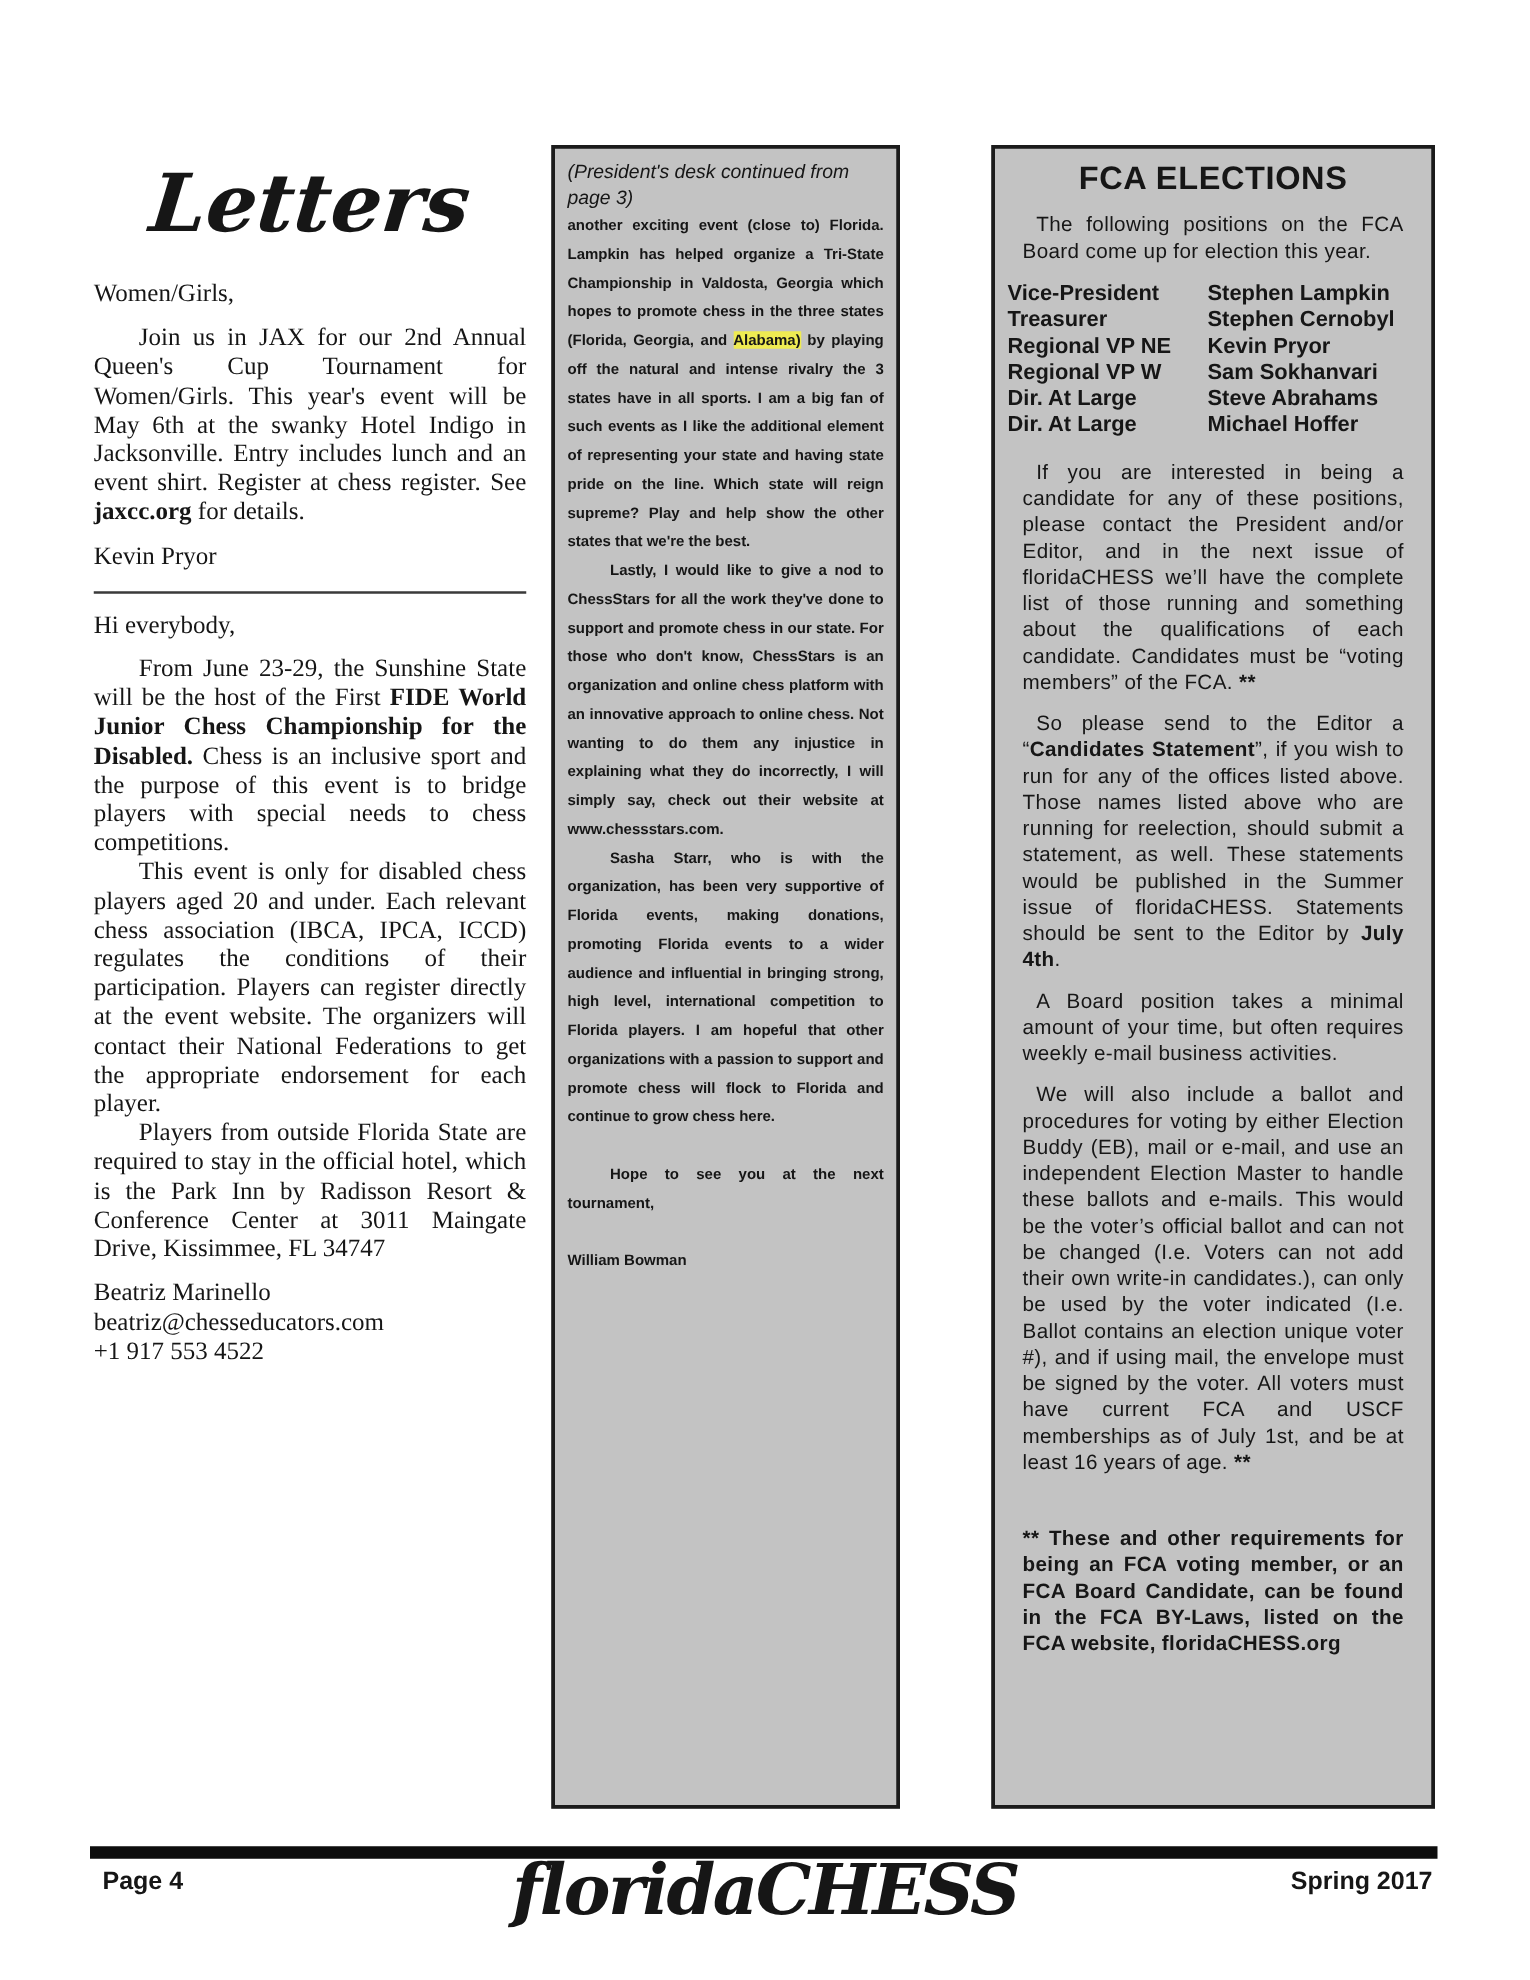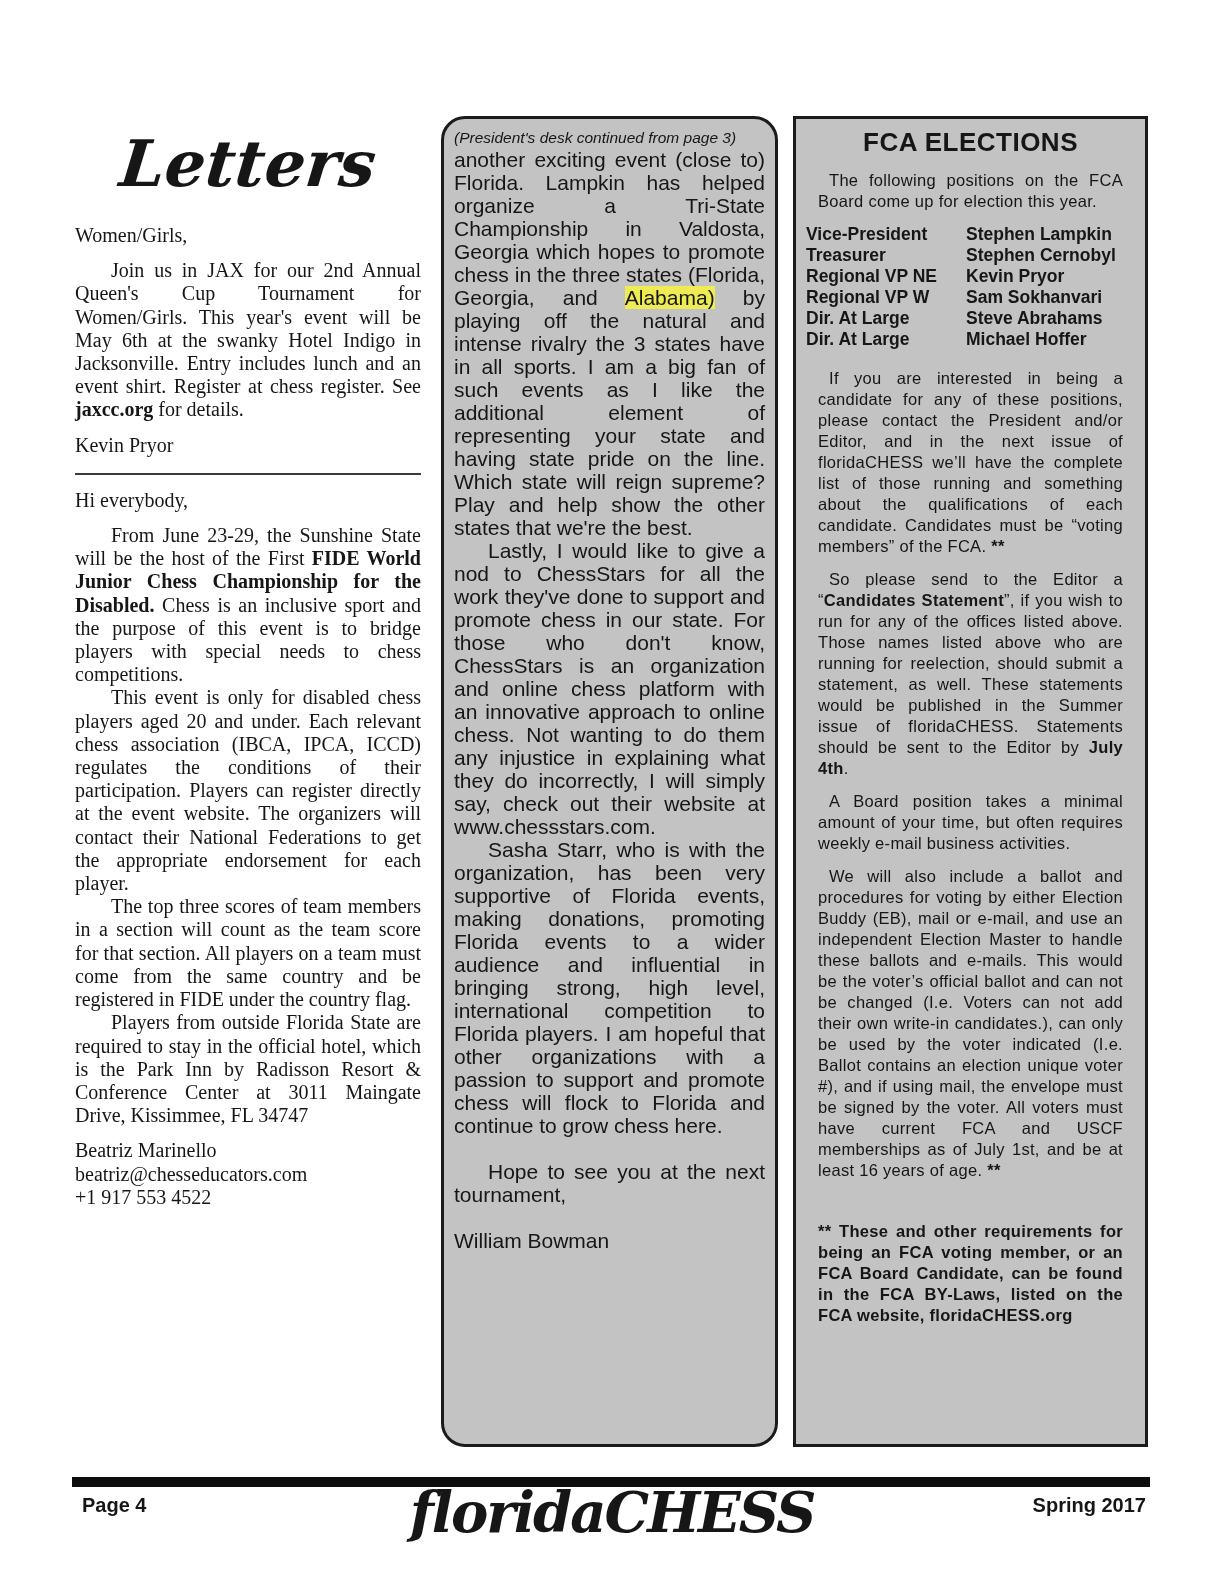--- a/index.html
+++ b/index.html
@@ -14,27 +14,27 @@
   .lplain{font-size:20px;line-height:23.2px;margin:0;}
   .ind{text-indent:36px;}
   .mt12{margin-top:12px;}
   .mt14{margin-top:14px;}
   .mt20{margin-top:20px;}
   .rule{border:0;border-top:2px solid #3a3a3a;margin:16px 0 0 0;width:100%;height:0;}
 
   
   .gray-panel{position:absolute;background:#c3c3c3;border:3px solid #1b1b1b;
         box-sizing:border-box;padding:6px 10px;overflow:hidden;}
-  .mid-panel{left:441px;top:116px;width:337px;height:1331px;border-radius:24px;}
+  .mid-panel{left:441px;top:116px;width:279px;height:1331px;}
   .right-panel{left:793px;top:116px;width:355px;height:1331px;}
 
   
   .cont-note{font-family:"Liberation Sans",sans-serif;font-style:italic;font-size:15.5px;
         line-height:21px;margin:2px 0 0 0;}
-  .mbody{font-family:"Liberation Sans",sans-serif;font-weight:normal;font-size:21px;
+  .mbody{font-family:"Liberation Sans",sans-serif;font-weight:bold;font-size:12px;
         line-height:23px;text-align:justify;margin:0;}
   .mind{text-indent:34px;}
   .mt23{margin-top:23px;}
   .hl{background:#efeb52;}
 
   
   .fca-title{font-family:"Liberation Sans",sans-serif;font-weight:bold;font-size:26px;
         text-align:center;letter-spacing:.5px;margin:2px 0 0 0;}
   .rbody{font-family:"Liberation Sans",sans-serif;font-size:16.5px;line-height:21px;
         letter-spacing:.3px;text-align:justify;margin:12px;}
@@ -73,21 +73,20 @@
 
     <p class="lplain mt12">Kevin Pryor</p>
 
     <div class="rule"></div>
 
     <p class="lplain mt14">Hi everybody,</p>
 
     <p class="lbody ind mt12"><span>From June 23-29, the Sunshine State will be the host of the First </span><b>FIDE World Junior Chess Championship for the Disabled.</b><span> Chess is an inclusive sport and the purpose of this event is to bridge players with special needs to chess competitions.</span></p>
 
     <p class="lbody ind">This event is only for disabled chess players aged 20 and under. Each relevant chess association (IBCA, IPCA, ICCD) regulates the conditions of their participation. Players can register directly at the event website.  The organizers will contact their National Federations to get the appropriate endorsement for each player.</p>
-    <p class="lbody ind">The top three scores of team members in a section will count as the team score for that section. All players on a team must come from the same country and be registered in FIDE under the country flag.</p>
     <p class="lbody ind">Players from outside Florida State are required to stay in the official hotel, which is the Park Inn by Radisson Resort &amp; Conference Center at 3011 Maingate Drive, Kissimmee, FL 34747</p>
 
 
     <div class="lplain mt12">
       <div>Beatriz Marinello</div>
       <div>beatriz@chesseducators.com</div>
       <div>+1 917 553 4522</div>
     </div>
   </div>
 

